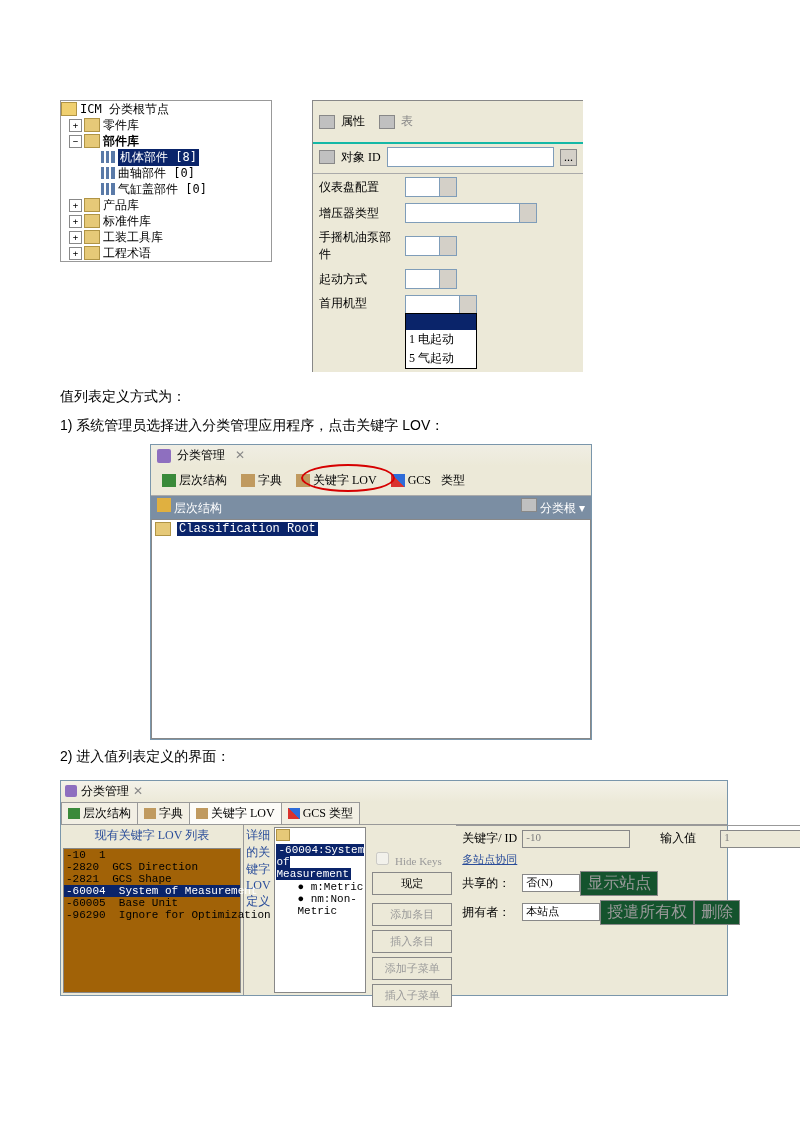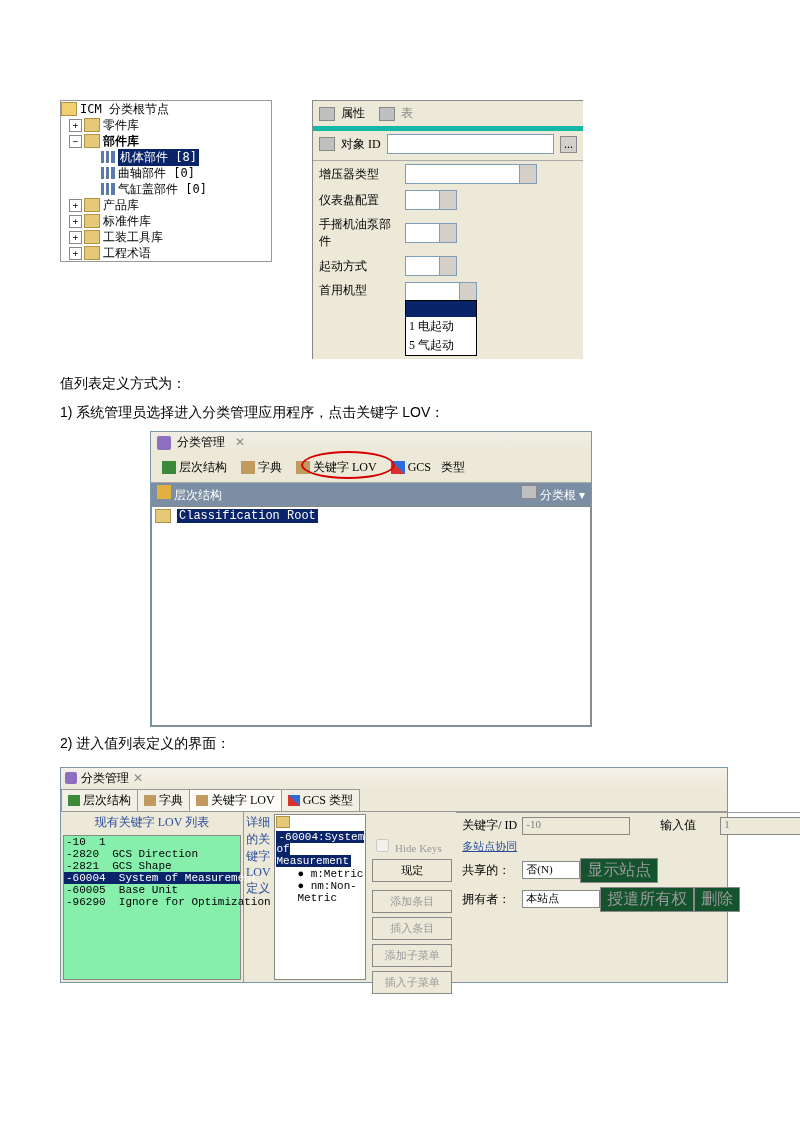--- a/index.html
+++ b/index.html
@@ -8,21 +8,21 @@
 
 .fig1{display:flex;gap:40px;margin-left:0;align-items:flex-start}
 .tree-panel{width:210px;background:#fff;font-size:12px;border:1px solid #999}
 .tree-row{display:flex;align-items:center;height:16px;white-space:nowrap;font-family:SimSun,monospace}
 .tbox{width:11px;height:11px;border:1px solid #888;display:inline-flex;align-items:center;justify-content:center;font-size:9px;margin-right:2px;line-height:1}
 .folder{width:14px;height:12px;background:#e6c978;border:1px solid #b09445;display:inline-block;margin-right:3px}
 .bars{width:14px;height:12px;display:inline-block;margin-right:3px;background:linear-gradient(to right,#5a7aa8 0 3px,transparent 3px 5px,#5a7aa8 5px 8px,transparent 8px 10px,#5a7aa8 10px 13px)}
 .treesel{background:#0a246a;color:#fff;padding:0 2px}
 .ind{display:inline-block}
 .props-panel{width:270px;background:#ece9d8;border-top:1px solid #888;border-left:1px solid #888;font-size:12px;font-family:SimSun}
-.tabrow{display:flex;align-items:center;border-bottom:5px solid #14b8a6;padding:4px 6px;gap:6px}
+.tabrow{display:flex;align-items:center;border-bottom:2px solid #14b8a6;padding:12px 6px;gap:6px}
 .mini-icon{width:14px;height:12px;background:#c0c0c0;display:inline-block;border:1px solid #888}
 .prop-row{display:flex;align-items:center;gap:6px;padding:3px 6px}
 .inp{background:#fff;border:1px solid #7f9db9;height:18px;flex:1}
 .dd{width:80px;height:18px;background:#fff;border:1px solid #7f9db9;position:relative}
 .dd::after{content:"";position:absolute;right:0;top:0;width:16px;height:100%;background:#d4d0c8;border-left:1px solid #7f9db9}
 .dd-arrow::before{content:"▾";position:absolute;right:3px;top:1px;font-size:10px;color:#000}
 .dd-list{position:relative;border:1px solid #000;background:#fff;width:70px;margin-top:-2px}
 .dd-top{height:16px;background:#0a246a}
 .dd-item{padding:1px 3px;font-size:12px}
 
@@ -47,21 +47,21 @@
 .rootsel{background:#0a246a;color:#fff;padding:0 2px;font-family:"Courier New",monospace}
 
 .fig3{border:1px solid #7a96ab;width:666px;font-size:11px;font-family:SimSun;margin-left:0}
 .f3-title{background:linear-gradient(#f4f2e9,#ece9d8);padding:2px 4px;display:flex;align-items:center;gap:4px;font-size:12px}
 .f3-tabs{display:flex;background:#ece9d8;border-bottom:1px solid #999;font-size:12px}
 .f3-tab{padding:2px 6px;border:1px solid #999;border-bottom:none;background:#f2efe4;display:flex;align-items:center;gap:3px;margin-right:-1px}
 .f3-tab.active{background:#fdfcf8}
 .f3-body{display:flex;background:#ece9d8}
 .f3-left{width:182px;border-right:1px solid #999;display:flex;flex-direction:column}
 .col-title{color:#2a4d9a;text-align:center;padding:2px;font-size:12px}
-.listbox{background:#86efac;border:1px solid #888;margin:2px;flex:1;font-family:"Courier New",monospace;font-size:11px}
+.listbox{background:#a16207;border:1px solid #888;margin:2px;flex:1;font-family:"Courier New",monospace;font-size:11px}
 .listrow{padding:0 2px;white-space:nowrap}
 .listsel{background:#0a246a;color:#fff}
 .f3-right{flex:1;display:flex;flex-direction:row}
 .f3-detail{flex:1;display:flex}
 .f3-tree-area{flex:1;background:#fff;border:1px solid #888;margin:2px;font-family:"Courier New",monospace;font-size:11px}
 .f3-btns{width:80px;display:flex;flex-direction:column;gap:4px;padding:24px 4px 4px 4px;align-items:stretch}
 .wbtn{background:#ece9d8;border:1px solid #888;padding:3px 2px;text-align:center;font-size:11px}
 .wbtn.dis{color:#9a9a9a}
 .chk-lbl{color:#9a9a9a;font-size:11px}
 .bottom-form{border-top:1px solid #999;padding:4px 6px;display:flex;flex-direction:column;gap:4px;font-size:12px}
@@ -142,26 +142,26 @@
       <span class="mini-icon" style="margin-left:8px"></span>
           <span style="color:#888">表</span>
     </div>
     <div class="prop-row" style="border-bottom:1px solid #aaa;padding-bottom:6px">
       <span class="mini-icon"></span>
       <span>对象 ID</span>
       <div class="inp"></div>
       <span style="border:1px solid #888;padding:0 3px;background:#d4d0c8">...</span>
     </div>
     <div class="prop-row">
+          <span style="width:80px">仪表盘配置</span>
+          <div class="dd dd-arrow" style="width:50px"></div>
+        </div>
+    <div class="prop-row">
           <span style="width:80px">增压器类型</span>
           <div class="dd dd-arrow" style="width:130px"></div>
-        </div>
-    <div class="prop-row">
-          <span style="width:80px">仪表盘配置</span>
-          <div class="dd dd-arrow" style="width:50px"></div>
         </div>
     <div class="prop-row">
           <span style="width:80px">手摇机油泵部件</span>
           <div class="dd dd-arrow" style="width:50px"></div>
         </div>
     <div class="prop-row">
           <span style="width:80px">起动方式</span>
           <div class="dd dd-arrow" style="width:50px"></div>
         </div>
     <div class="prop-row" style="align-items:flex-start">

